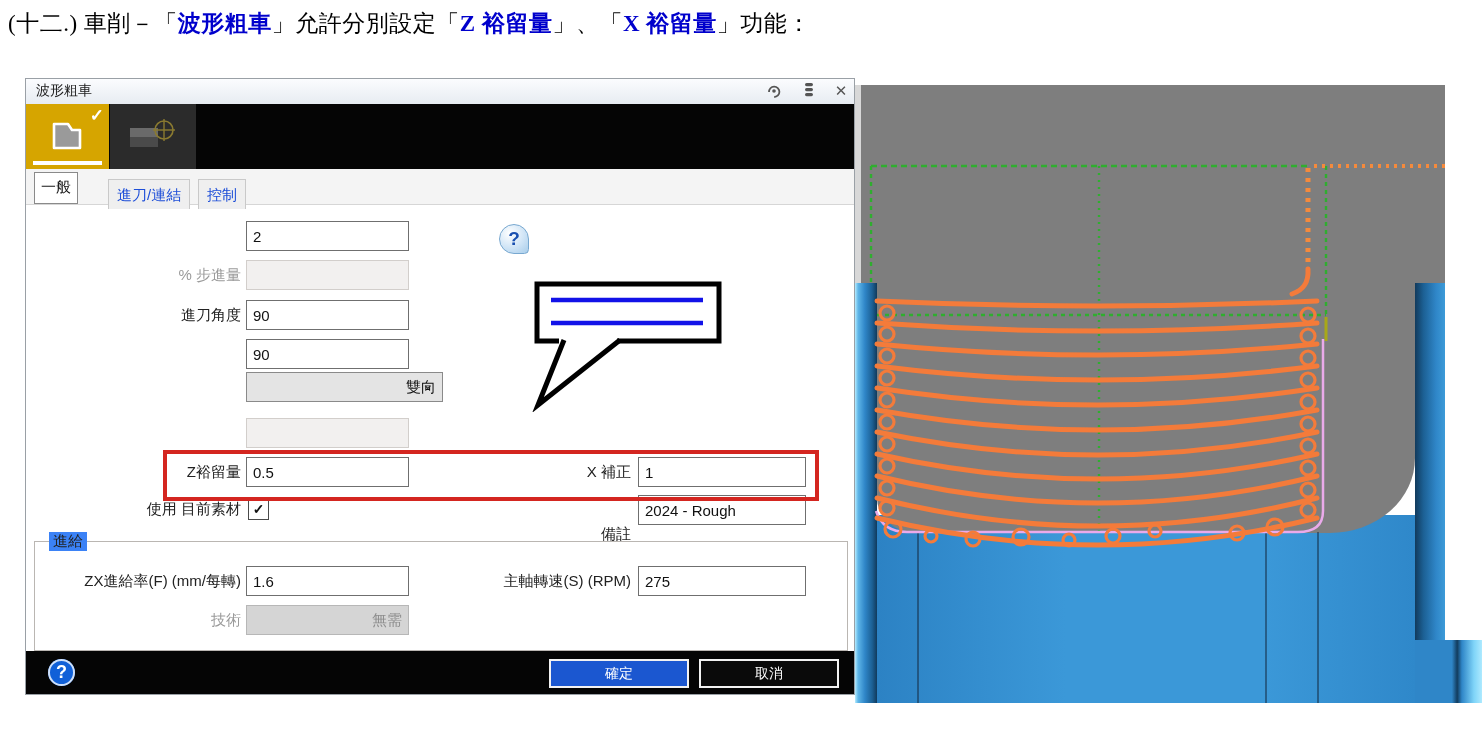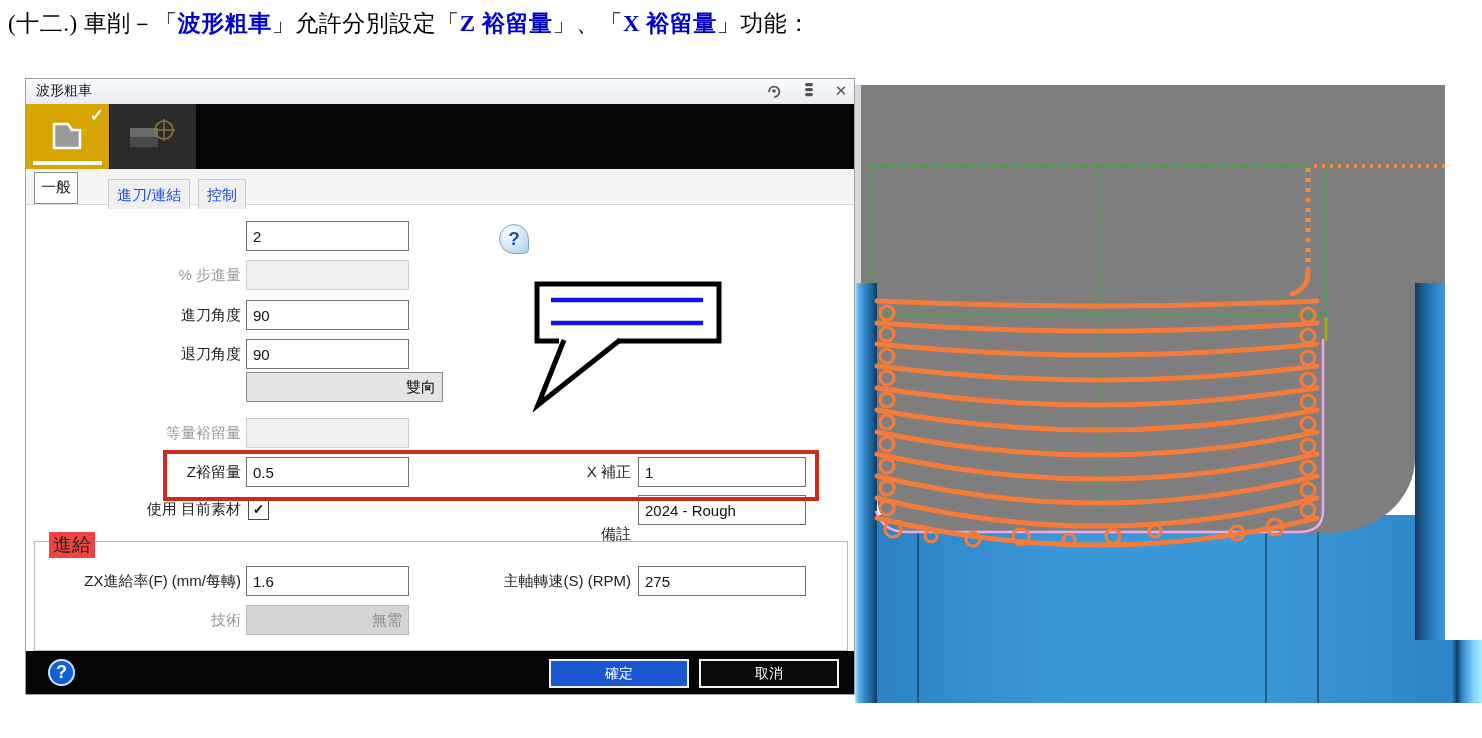--- a/index.html
+++ b/index.html
@@ -41,21 +41,21 @@
   .inp.dis{background:#f2f0ef;border-color:#d2cecb;}
   .sel{height:30px;border:1px solid #8a8a8a;background:#e4e4e4;box-sizing:border-box;
        font-size:15px;color:#111;line-height:28px;padding:0 6px;text-align:right;}
   .sel .chev{position:absolute;right:8px;top:-3px;font-size:15px;color:#333;}
   .sel.dis{background:#d5d5d5;color:#8d8d8d;border-color:#b7b7b7;}
   .sel.dis .chev{color:#a7a7a7;}
   #redbox{left:137px;top:371px;width:648px;height:43px;border:4px solid #d42620;z-index:5;pointer-events:none;}
   #cb{left:222px;top:420px;width:19px;height:19px;border:1px solid #4a4a4a;background:#fff;
       text-align:center;line-height:18px;font-size:14px;font-weight:bold;color:#111;}
   #feedgroup{left:8px;top:462px;width:812px;height:108px;border:1px solid #bab6b2;}
-  #feedgroup-title{left:14px;top:-10px;background:#ef4444;padding:0 4px;font-size:19px;color:#222;}
+  #feedgroup-title{left:14px;top:-10px;background:#3b82f6;padding:0 4px;font-size:15px;color:#222;}
   
   .balloon{width:28px;height:28px;border-radius:50% 50% 15% 50%;
            background:radial-gradient(circle at 35% 30%,#ffffff,#cfe4f6 55%,#a8cdea);
            border:1px solid #78a8d0;color:#1a50b0;font-weight:bold;font-size:19px;
            text-align:center;line-height:27px;}
   
   #btnbar{left:0;bottom:0;right:0;height:43px;background:#050505;}
   #helpcirc{left:22px;top:8px;width:27px;height:27px;border-radius:50%;background:#1060d8;
             color:#fff;font-weight:bold;font-size:18px;text-align:center;line-height:27px;
             box-shadow:0 0 0 2px #cfe0f8 inset;}
@@ -148,29 +148,27 @@
   </div>
 
   <input class="inp abs" style="left: 220px; top: 142px; width: 163px;" readonly="" value="2">
 
   <div class="lbl dis abs" style="left:10px;top:181px;width:205px;">% 步進量</div>
   <input class="inp dis abs" style="left: 220px; top: 181px; width: 163px;" readonly="" value="">
 
   <div class="lbl abs" style="left:10px;top:221px;width:205px;">進刀角度</div>
   <input class="inp abs" style="left: 220px; top: 221px; width: 163px;" readonly="" value="90">
 
-  <div class="lbl abs" style="left:10px;top:260px;width:205px;">退刀角度</div>
   <input class="inp abs" style="left: 220px; top: 260px; width: 163px;" readonly="" value="90">
 
   <div class="sel abs" style="left:220px;top:293px;width:197px;">
     <span>雙向</span>
     <span class="chev abs">⌄</span>
   </div>
 
-  <div class="lbl dis abs" style="left:10px;top:339px;width:205px;">等量裕留量</div>
   <input class="inp dis abs" style="left: 220px; top: 339px; width: 163px;" readonly="" value="">
 
   <div class="lbl abs" style="left:10px;top:378px;width:205px;">Z裕留量</div>
   <input class="inp abs" style="left: 220px; top: 378px; width: 163px;" readonly="" value="0.5">
 
   <div class="lbl abs" style="left:480px;top:378px;width:125px;">X 補正</div>
   <input class="inp abs" style="left: 612px; top: 378px; width: 168px;" readonly="" value="1">
 
   <div id="redbox" class="abs"></div>
 

